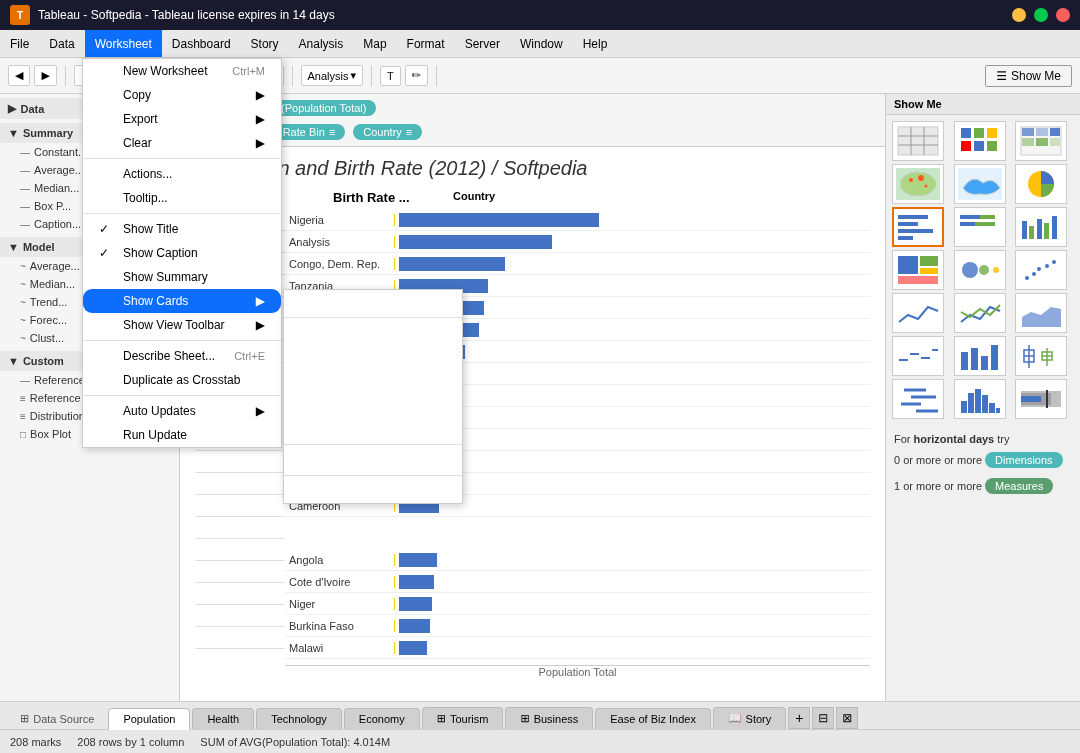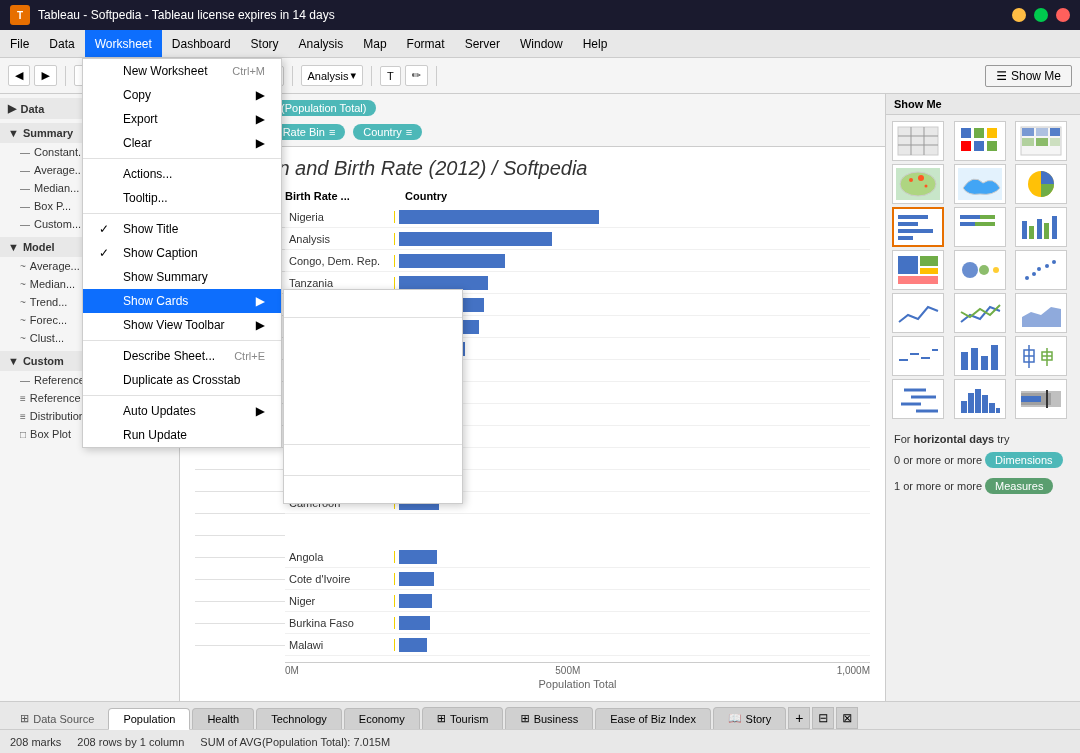--- a/index.html
+++ b/index.html
@@ -148,21 +148,21 @@
       <span>Show Title</span>
     </div>
     <div class="menu-dropdown-item">
       <span class="check">✓</span>
       <span>Show Caption</span>
     </div>
     <div class="menu-dropdown-item">
       <span class="check"></span>
       <span>Show Summary</span>
     </div>
-    <div class="menu-dropdown-item highlighted" style="position:relative;">
+    <div class="menu-dropdown-item highlighted" style="position:relative;border-radius:9px;">
       <span class="check"></span>
       <span>Show Cards</span>
       <span class="arrow">▶</span>
 
       <div class="submenu" style="position:absolute; left:200px; top:0; background:white; border:1px solid #ccc; box-shadow:2px 2px 8px rgba(0,0,0,0.2); min-width:180px; z-index:1001;">
         <div class="submenu-item">
           <span class="check"></span>
           <span>Reset Cards</span>
         </div>
         <div class="menu-separator"></div>
@@ -279,21 +279,21 @@
       <div class="panel-item">
         <span class="item-icon">—</span>
         <span>Median...</span>
       </div>
       <div class="panel-item">
         <span class="item-icon">—</span>
         <span>Box P...</span>
       </div>
       <div class="panel-item">
         <span class="item-icon">—</span>
-        <span>Custom...</span>
+        <span>Caption...</span>
       </div>
     </div>
     <div class="panel-section">
       <div class="panel-header">
         <span>▼</span>
         <span>Model</span>
       </div>
       <div class="panel-item">
         <span class="item-icon">~</span>
         <span>Average...</span>
@@ -363,21 +363,21 @@
         <div class="shelf-pill blue" style="margin-left:4px;">
           <span>Country</span>
           <span>≡</span>
         </div>
       </div>
     </div>
 
     <div class="chart-area">
       <div class="chart-title">Population and Birth Rate (2012) / Softpedia</div>
       <div style="display:flex; margin-bottom:4px; margin-left:90px;">
-        <div style="font-size:11px; font-weight:bold; width:120px;">Birth Rate ...</div>
+        <div style="font-size:13px; font-weight:bold; width:120px;margin-left:48px;">Birth Rate ...</div>
         <div style="font-size:11px; font-weight:bold;">Country</div>
       </div>
       <div style="display:flex; height:calc(100% - 80px);">
         <div style="width:90px; display:flex; flex-direction:column;">
           <div style="height:22px; display:flex; align-items:center; justify-content:flex-end; padding-right:5px; font-size:11px; border-bottom:1px solid #e0e0e0;">Above 3%</div>
           <div style="height:22px; border-bottom:1px solid #e0e0e0;"></div>
           <div style="height:22px; border-bottom:1px solid #e0e0e0;"></div>
           <div style="height:22px; border-bottom:1px solid #e0e0e0;"></div>
           <div style="height:22px; border-bottom:1px solid #e0e0e0;"></div>
           <div style="height:22px; border-bottom:1px solid #e0e0e0;"></div>
@@ -513,25 +513,20 @@
             </div>
             <div style="display: flex; align-items: center; height: 22px; border-bottom: 1px solid rgb(240, 240, 240);">
               <div style="width: 110px; font-size: 11px; color: rgb(51, 51, 51); padding: 0px 4px; overflow: hidden; text-overflow: ellipsis; white-space: nowrap; border-right: 1px solid rgb(240, 208, 0);">Guatemala</div>
               <div style="flex: 1 1 0%; position: relative; height: 16px; margin-left: 4px;">
                 <div style="height: 14px; background: rgb(68, 114, 196); position: absolute; top: 1px; left: 0px; width: 26px;"></div>
               </div>
             </div>
           </div>
       </div>
       <div style="border-top:1px solid #ccc; margin-left:90px; margin-top:2px;">
-        <div style="display:flex; justify-content:space-between; padding:2px 0; font-size:10px; color:#666;">
-          <span>0M</span>
-          <span>500M</span>
-          <span>1,000M</span>
-        </div>
         <div style="text-align:center; font-size:11px; color:#666;">Population Total</div>
       </div>
     </div>
   </div>
 
   <div class="right-panel">
     <div style="padding:4px 8px; font-size:11px; font-weight:bold; border-bottom:1px solid #ccc; background:#e8e8e8;">Show Me</div>
     <div class="show-me-grid">
 
       <div class="chart-thumb">
@@ -757,14 +752,14 @@
     <span>Story</span>
   </div>
   <div class="tab-add">+</div>
   <div class="tab-add" style="font-size:12px;">⊟</div>
   <div class="tab-add" style="font-size:12px;">⊠</div>
 </div>
 
 <div class="status-bar">
   <span>208 marks</span>
   <span>208 rows by 1 column</span>
-  <span>SUM of AVG(Population Total): 7.015M</span>
+  <span>SUM of AVG(Population Total): 4.014M</span>
 </div>
 
 </body></html>

